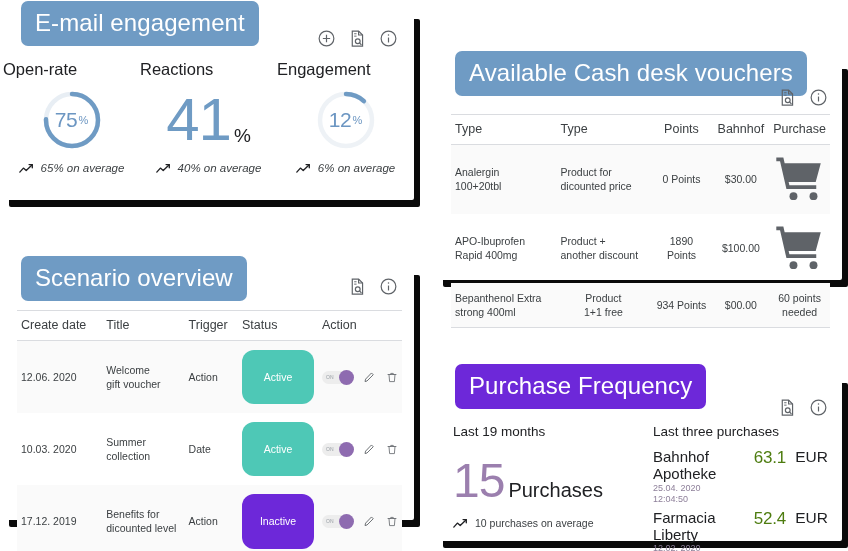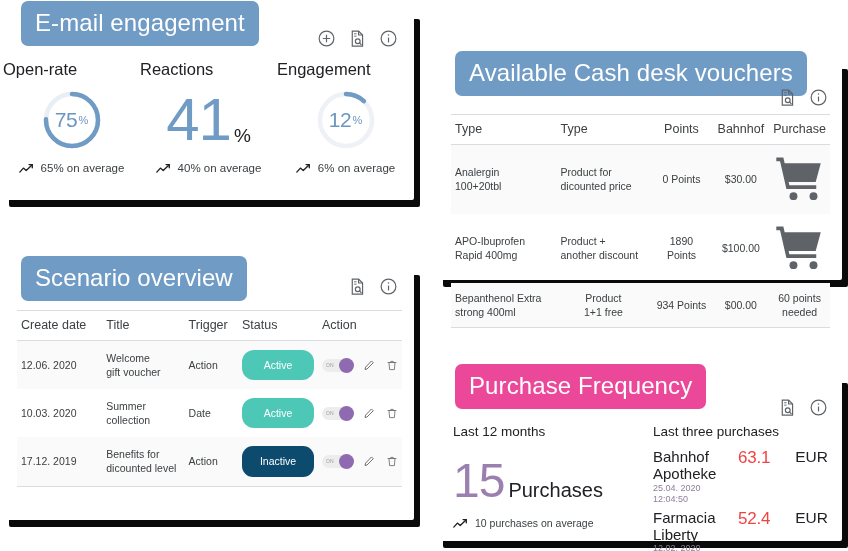--- a/index.html
+++ b/index.html
@@ -26,21 +26,21 @@
     position: absolute;
     color: #ffffff;
     border-radius: 7px;
     font-size: 24px;
     line-height: 1;
     padding: 10px 14px 11px 14px;
     white-space: nowrap;
     letter-spacing: 0.1px;
   }
   .badge-blue { background: #6f9bc4; }
-  .badge-purple { background: #ec4899; }
+  .badge-purple { background: #6d28d9; }
 
   .card-icons {
     position: absolute;
     display: flex;
     gap: 12px;
     align-items: center;
   }
   .ic {
     width: 19px;
     height: 19px;
@@ -95,20 +95,21 @@
   .bignum .pct { font-size: 19px; color: #202124; margin-left: 3px; align-self: flex-end; margin-bottom: 4px; }
 
   .avg-line {
     margin-top: 11px;
     font-size: 11.5px;
     color: #3c4043;
     display: flex;
     align-items: center;
     justify-content: center;
     gap: 6px;
+    font-style: italic;
   }
   .trend {
     width: 16px; height: 11px; color: #202124;
   }
   .trend svg { display:block; width:100%; height:100%; }
 
   
   #panel-vouchers {
     left: 437px; top: 62px; width: 405px; height: 218px;
   }
@@ -154,26 +155,26 @@
   #scenario-table { top: 42px; }
   #scenario-table tr.row-alt td { background: #fafafa; }
   #scenario-table tr.last-row td { border-bottom: 1px solid #dadce0; }
   #scenario-table td { font-size: 10.5px; padding: 9px 4px; }
 
   .pill {
     display: inline-block;
     color: #ffffff;
     font-size: 10.5px;
     border-radius: 12px;
-    padding: 8px 0;
+    padding: 20px 0;
     width: 72px;
     text-align: center;
   }
   .pill-active { background: #4ec8b6; }
-  .pill-inactive { background: #0c4a6e; border-radius: 11px; }
+  .pill-inactive { background: #6d28d9; }
 
   .actions {
     display: flex;
     align-items: center;
     gap: 11px;
   }
   .toggle {
     width: 30px; height: 13px;
     background: #ededed;
     border-radius: 8px;
@@ -273,23 +274,23 @@
   .pf-row {
     display: flex;
     align-items: flex-start;
     margin-bottom: 3px;
   }
   .pf-names { flex: 1; }
   .pf-shop { font-size: 15px; color: #202124; line-height: 1.15; }
   .pf-date { font-size: 9px; color: #8d7f99; line-height: 1.3; }
   .pf-amt {
     font-size: 17px;
-    color: #ef4444;
+    color: #4d7c0f;
     width: 48px;
-    text-align: left;
+    text-align: right;
     letter-spacing: -0.2px;
   }
   .pf-cur {
     font-size: 15.5px;
     color: #202124;
     width: 42px;
     text-align: right;
   }
 </style>
 </head>
@@ -643,21 +644,21 @@
         <circle cx="12" cy="12" r="9.3"></circle>
           <path d="M12 10.8v6.2"></path>
           <circle cx="12" cy="7.6" r="0.95" fill="currentColor" stroke="none"></circle>
       </svg>
     </span>
   </div>
 
   <div class="pf-body">
 
     <div class="pf-left">
-      <div class="pf-heading">Last 12 months</div>
+      <div class="pf-heading">Last 19 months</div>
       <div class="pf-count">
         <span class="big">15</span>
         <span class="word">Purchases</span>
       </div>
       <div class="pf-avg">
         <span class="trend">
           <svg viewBox="0 0 20 13" fill="none" stroke="currentColor" stroke-width="1.7" stroke-linecap="round" stroke-linejoin="round">
             <path d="M1 11 L5.5 6 L9 9 L16.5 1.8"></path>
               <path d="M12.6 1.6h4v4"></path>
           </svg>

